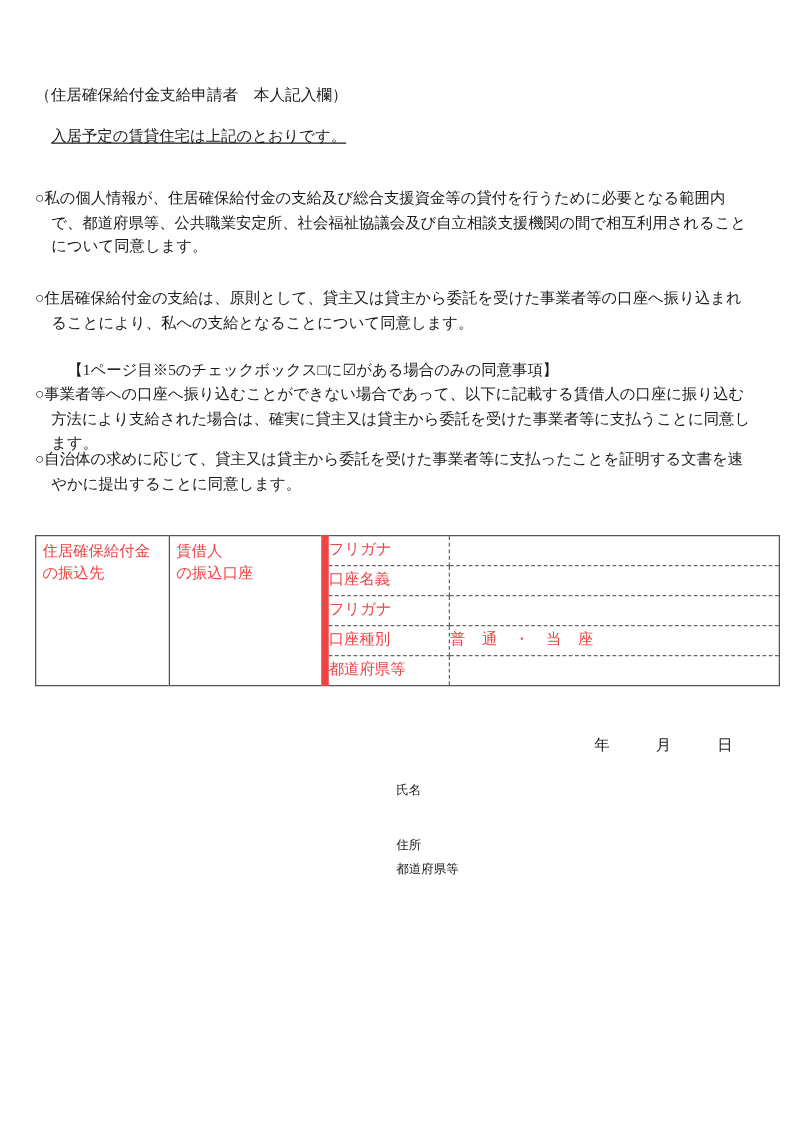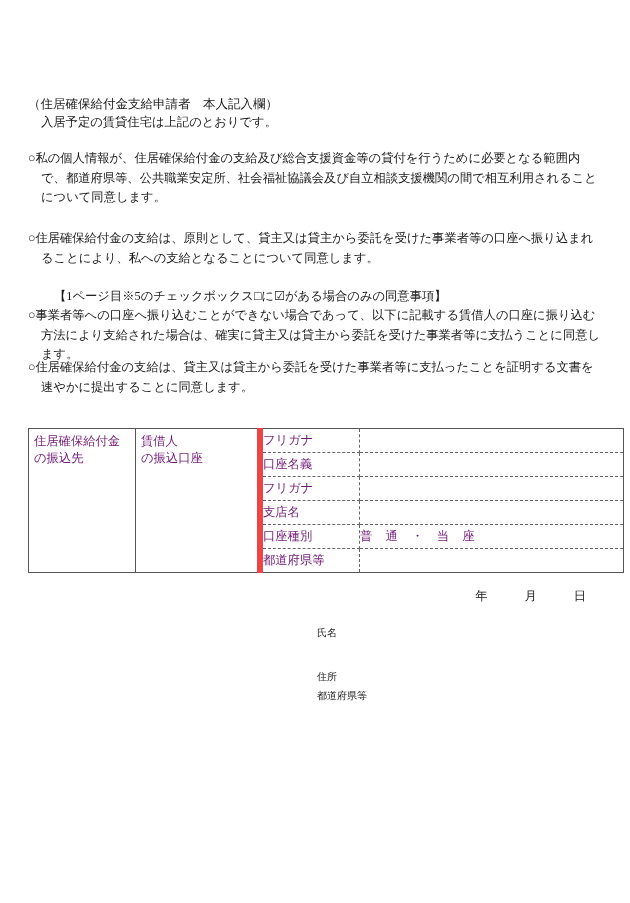--- a/index.html
+++ b/index.html
@@ -21,21 +21,21 @@
     left: 0; top: 0;
     width: 630px;
     height: 903px;
     box-sizing: border-box;
   }
 
   
   .doc-header {
     position: absolute;
     left: 28px;
-    top: 96px;
+    top: 68px;
     font-size: 12.5px;
     line-height: 1.3;
     white-space: pre;
   }
 
   
   .body-block {
     position: absolute;
     left: 28px;
     width: 574px;
@@ -68,21 +68,21 @@
     left: 28px;
     top: 428px;
     width: 570px;
     border-collapse: collapse;
     table-layout: fixed;
     font-size: 12.3px;
   }
   .bank-table td {
     padding: 0;
     vertical-align: top;
-    color: #701a75;
+    color: #ef4444;
   }
 
   
   .bank-table {
     border: 1px solid #555;
   }
 
   .col-a {
     width: 97px;
     border-right: 1px solid #555;
@@ -91,20 +91,21 @@
   }
   .col-b {
     width: 112px;
     border-right: 6px solid #ef4444;
     padding: 4px 4px 0 5px !important;
     line-height: 17px;
   }
   .col-c {
     width: 360px;
     padding: 0 !important;
+    font-family: Liberation Mono, monospace;
   }
 
   .inner {
     width: 100%;
     border-collapse: collapse;
     table-layout: fixed;
   }
   .inner td {
     height: 23px;
     font-size: 12.3px;
@@ -151,42 +152,42 @@
   .sig-addr { margin: 0; }
   .sig-tel  { margin: 0; }
 </style>
 </head>
 <body>
 
 <div class="page">
 
   <div class="doc-header">（住居確保給付金支給申請者　本人記入欄）</div>
 
-  <div class="body-block" style="top:113px;">
+  <div class="body-block" style="top:100px;text-decoration:underline;">
     <p class="para para-indent1">入居予定の賃貸住宅は上記のとおりです。</p>
   </div>
 
   <div class="body-block" style="top:149px;">
     <p class="para hang" style="text-indent:-13px;">○私の個人情報が、住居確保給付金の支給及び総合支援資金等の貸付を行うために必要となる範囲内で、都道府県等、公共職業安定所、社会福祉協議会及び自立相談支援機関の間で相互利用されることについて同意します。</p>
   </div>
 
   <div class="body-block" style="top:229px;">
     <p class="para hang" style="text-indent:-13px;">○住居確保給付金の支給は、原則として、貸主又は貸主から委託を受けた事業者等の口座へ振り込まれることにより、私への支給となることについて同意します。</p>
   </div>
 
   <div class="body-block" style="top:287px;margin-left:26px;">
     <p class="bracket-head">【1ページ目※5のチェックボックス□に☑がある場合のみの同意事項】</p>
   </div>
 
   <div class="body-block" style="top:306px;">
     <p class="para hang" style="text-indent:-13px;">○事業者等への口座へ振り込むことができない場合であって、以下に記載する賃借人の口座に振り込む方法により支給された場合は、確実に貸主又は貸主から委託を受けた事業者等に支払うことに同意します。</p>
   </div>
 
   <div class="body-block" style="top:358px;">
-    <p class="para hang" style="text-indent:-13px;">○住居確保給付金の支給は、貸主又は貸主から委託を受けた事業者等に支払ったことを証明する文書を速やかに提出することに同意します。</p>
+    <p class="para hang" style="text-indent:-13px;">○自治体の求めに応じて、貸主又は貸主から委託を受けた事業者等に支払ったことを証明する文書を速やかに提出することに同意します。</p>
   </div>
 
   <table class="bank-table">
     <tbody>
         <tr>
       <td class="col-a" style="white-space:pre-line;">住居確保給付金
 の振込先</td>
       <td class="col-b" style="white-space:pre-line;">賃借人
 の振込口座</td>
       <td class="col-c">
@@ -198,24 +199,20 @@
           </tr>
           <tr>
             <td class="lbl">口座名義</td>
             <td class="val"></td>
           </tr>
           <tr>
             <td class="lbl">フリガナ</td>
             <td class="val"></td>
           </tr>
           <tr>
-            <td class="lbl">支店名</td>
-            <td class="val"></td>
-          </tr>
-          <tr>
             <td class="lbl">口座種別</td>
             <td class="val val-type">普　通　・　当　座</td>
           </tr>
           <tr>
             <td class="lbl">都道府県等</td>
             <td class="val"></td>
           </tr>
         </tbody>
             </table>
       </td>

